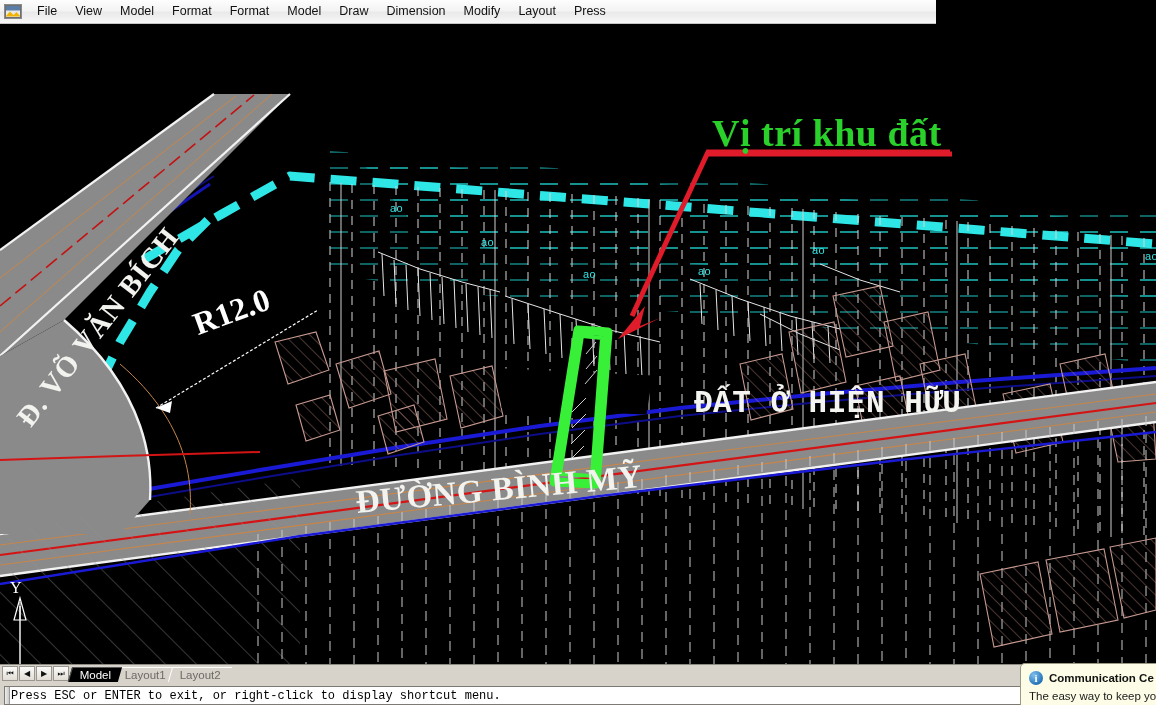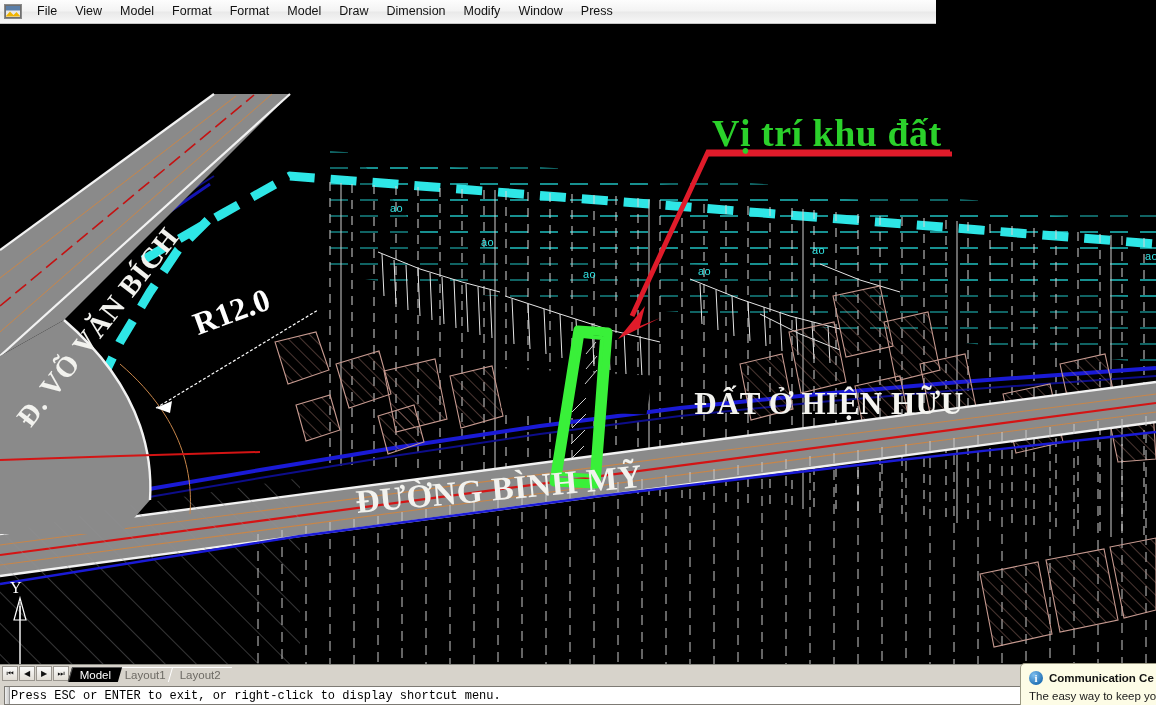--- a/index.html
+++ b/index.html
@@ -45,21 +45,21 @@
     font-size: 38px; color: #2bd12b; letter-spacing: .5px;
   }
   #lbl-duong-binh-my {
     left: 354px; top: 420px;
     font-family: "Liberation Serif", serif; font-weight: bold;
     font-size: 33px; color: #f2f2ee; letter-spacing: .5px;
     transform: rotate(-5.2deg); transform-origin: left top;
   }
   #lbl-dat-o {
     left: 694px; top: 322px;
-    font-family: Liberation Serif, serif; font-weight: bold;
+    font-family: Liberation Mono, monospace; font-weight: bold;
     font-size: 31px; color: #f4f4f0; letter-spacing: .5px;
   }
   #lbl-vovanbich {
     left: 36px; top: 336px;
     font-family: "Liberation Serif", serif; font-weight: bold;
     font-size: 29px; color: #f2f2ee; letter-spacing: 1px;
     transform: rotate(-52deg); transform-origin: left bottom;
   }
   #lbl-r12 {
     left: 188px; top: 244px;
@@ -168,21 +168,21 @@
     </div>
     <div class="menu-item">File</div>
     <div class="menu-item">View</div>
     <div class="menu-item">Model</div>
     <div class="menu-item">Format</div>
     <div class="menu-item">Format</div>
     <div class="menu-item">Model</div>
     <div class="menu-item">Draw</div>
     <div class="menu-item">Dimension</div>
     <div class="menu-item">Modify</div>
-    <div class="menu-item">Window</div>
+    <div class="menu-item">Layout</div>
     <div class="menu-item">Press</div>
   </div>
 
   <div id="canvas-wrap">
 
     <svg id="dwg" width="1156" height="640" viewBox="0 0 1156 640">
       <defs>
 
         <pattern id="hatchDiag" width="22" height="22" patternUnits="userSpaceOnUse" patternTransform="rotate(-45)">
           <line x1="0" y1="0" x2="0" y2="22" stroke="#8f8f92" stroke-width="1"></line>

